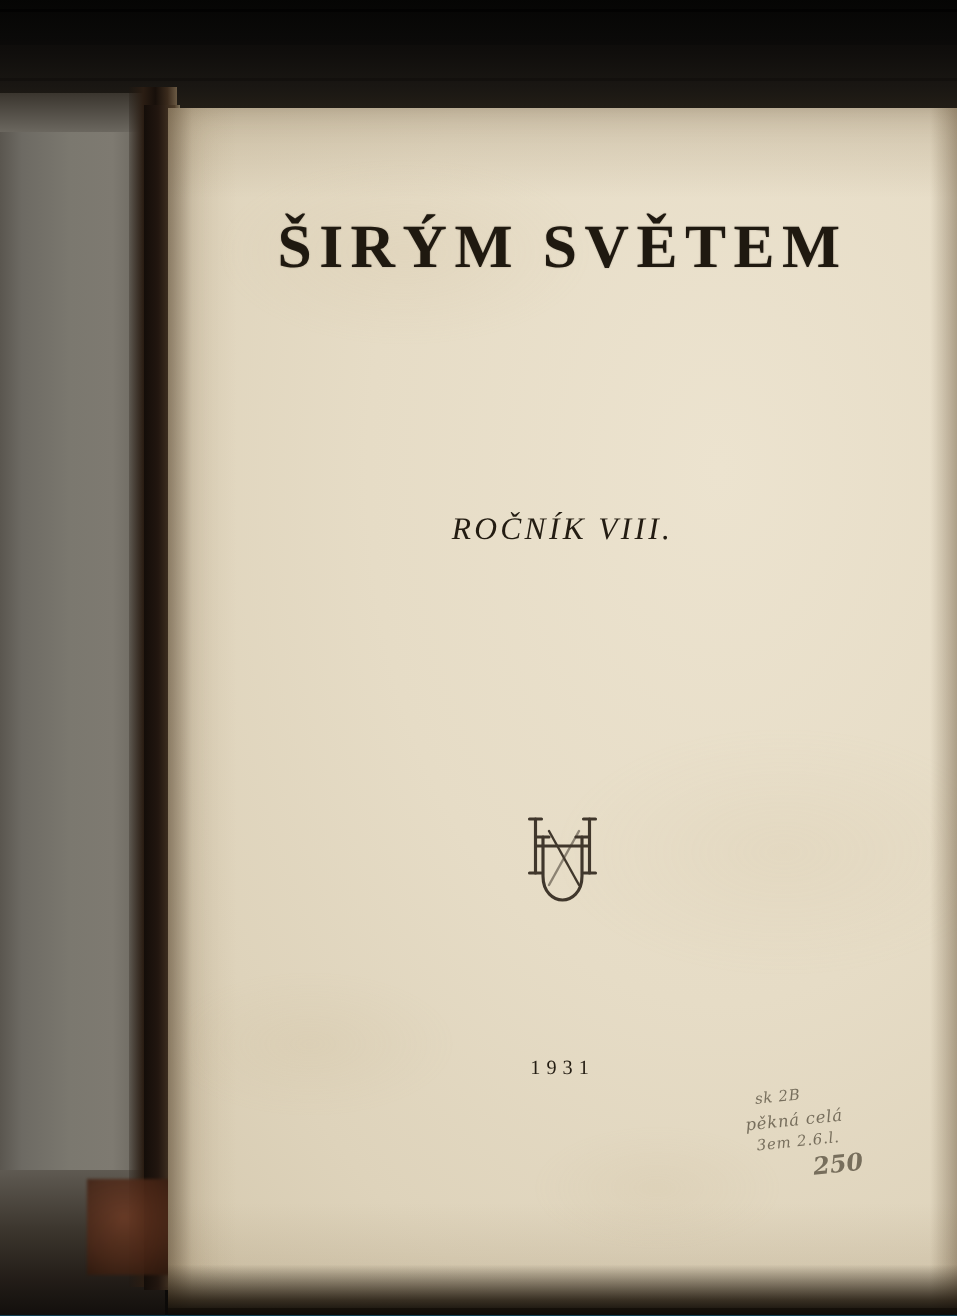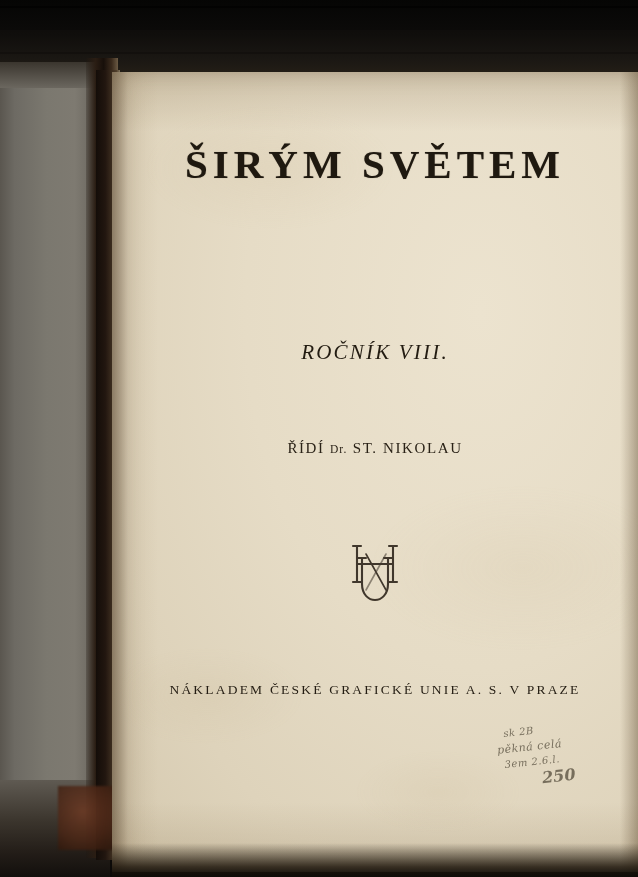--- a/index.html
+++ b/index.html
@@ -233,47 +233,42 @@
   <div class="page-sheet"></div>
   <div class="grain"></div>
 
   <div class="content">
 
     <div class="title">ŠIRÝM SVĚTEM</div>
 
 
     <div class="volume">ROČNÍK VIII.</div>
 
-    <div class="editor">
-      <span>ŘÍDÍ</span>
-      <span class="small">Dr.</span>
-      <span>ST. NIKOLAU</span>
-    </div>
 
     <div class="monogram">
       <svg viewBox="0 0 62 68" width="62" height="68" aria-hidden="true">
         <g fill="none" stroke="#2a2117" stroke-width="2.1" stroke-linecap="round">
           <path d="M13 8 L13 44"></path>
           <path d="M49 8 L49 44"></path>
           <path d="M13 26 L49 26"></path>
           <path d="M9 8 L17 8"></path>
           <path d="M45 8 L53 8"></path>
           <path d="M9 44 L17 44"></path>
           <path d="M45 44 L53 44"></path>
           <path d="M18 20 L18 46 C18 57 25 62 31 62 C37 62 44 57 44 46 L44 20"></path>
           <path d="M14 20 L22 20"></path>
           <path d="M40 20 L48 20"></path>
           <path d="M22 16 L42 52" stroke-width="1.6"></path>
           <path d="M22 52 L42 16" stroke-width="1.6" opacity=".55"></path>
         </g>
       </svg>
     </div>
 
-    <div class="imprint">NÁKLADEM ČESKÉ GRAFICKÉ UNIE A. S. V PRAZE</div>
-
+
+    <div class="year">1931</div>
 
     <div class="annotation">
       <div class="l1">sk 2B</div>
       <div class="l2">pěkná celá</div>
       <div class="l3">3em 2.6.l.</div>
       <div class="l4">250</div>
     </div>
 
   </div>
 

